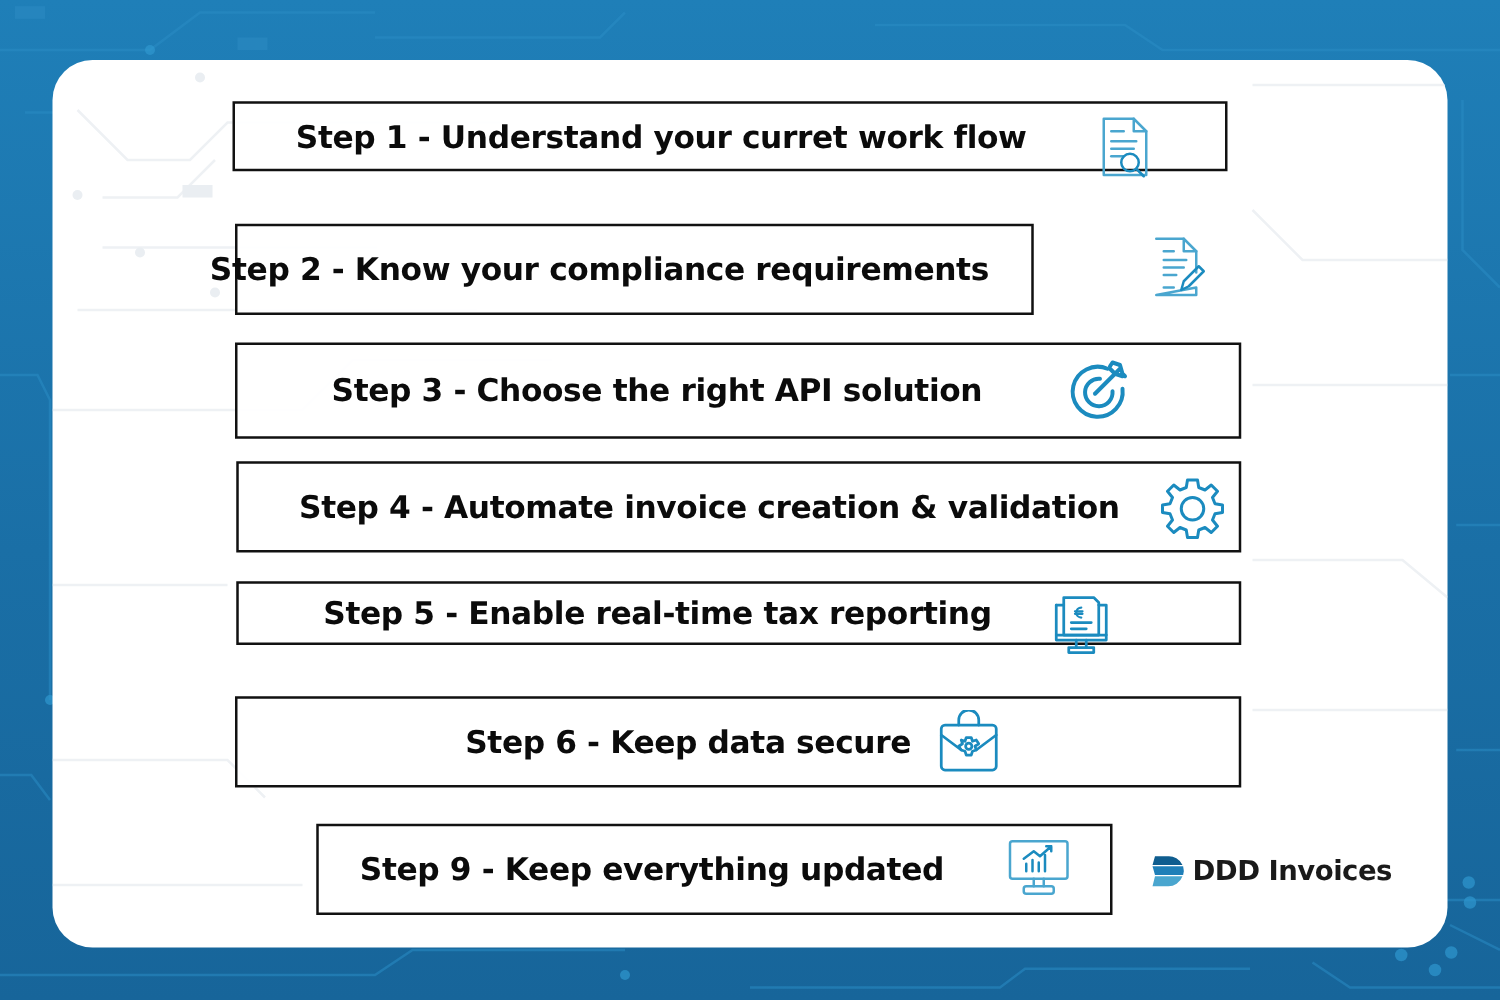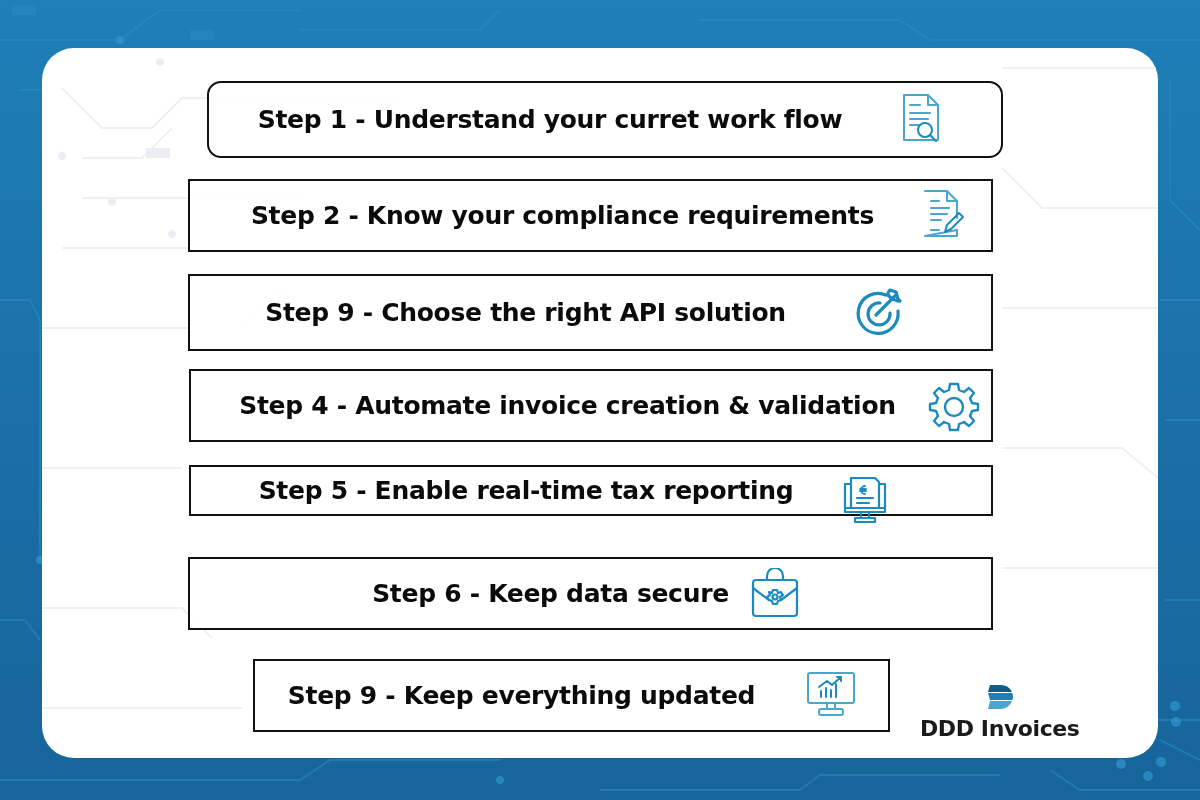--- a/index.html
+++ b/index.html
@@ -19,21 +19,21 @@
       position: absolute; border: 2px solid #111111; background: rgba(255,255,255,0.92);
       display: flex; align-items: center; justify-content: center;
     }
     .step-label {
       font-weight: bold; font-size: 25px; color: #0b0b0b; letter-spacing: -0.3px;
       white-space: nowrap;
     }
     .step-icon { position: absolute; width: 52px; height: 52px; }
     .step-icon svg { width: 100%; height: 100%; }
     .brand {
-      position: absolute; left: 920px; top: 684px; display: flex; align-items: center; gap: 6px; flex-direction: column;
+      position: absolute; left: 920px; top: 684px; display: flex; align-items: center; gap: 6px;
     }
     .brand-mark { width: 28px; height: 26px; }
     .brand-name { font-size: 22px; font-weight: bold; color: #1a1a1a; letter-spacing: -0.4px; }
   </style>
 </head>
 <body>
 
 <svg class="bg-circuit" viewBox="0 0 1200 800">
   <g stroke="#2a8cc4" stroke-width="2" fill="none" opacity="0.55">
     <path d="M0 40 H120 L160 10 H300"></path>
@@ -89,48 +89,48 @@
     <g fill="#eaeef2">
       <circle cx="20" cy="108" r="4"></circle>
       <circle cx="118" cy="14" r="4"></circle>
       <circle cx="70" cy="154" r="4"></circle>
       <circle cx="130" cy="186" r="4"></circle>
       <rect x="104" y="100" width="24" height="10"></rect>
     </g>
   </svg>
 </div>
 
-<div class="step" style="left:207px;top:81px;width:796px;height:77px;border-radius:14px;">
+<div class="step" style="left:186px;top:81px;width:796px;height:56px;">
   <span class="step-label" style="margin-right:110px;">Step 1 - Understand your curret work flow</span>
   <span class="step-icon" style="left:689px;top:9px;">
     <svg viewBox="0 0 52 52" fill="none" stroke="#4aa6cf" stroke-width="2" stroke-linecap="round" stroke-linejoin="round">
       <path d="M6 3 H30 L40 13 V48 H6 Z"></path>
       <path d="M30 3 V13 H40"></path>
       <path d="M12 13 H22 M12 21 H32 M12 27 H30"></path>
       <path d="M12 33 H22"></path>
       <circle cx="27" cy="38" r="7" stroke="#1b8bbf"></circle>
       <path d="M32 43 L38 49" stroke="#1b8bbf"></path>
     </svg>
   </span>
 </div>
 
-<div class="step" style="left:188px;top:179px;width:805px;height:73px;">
+<div class="step" style="left:188px;top:179px;width:639px;height:73px;">
   <span class="step-label" style="margin-right:56px;">Step 2 - Know your compliance requirements</span>
   <span class="step-icon" style="left:729px;top:7px;">
     <svg viewBox="0 0 52 52" fill="none" stroke="#4aa6cf" stroke-width="2" stroke-linecap="round" stroke-linejoin="round">
       <path d="M6 3 H28 L38 13 V30 M38 42 V48 H6 Z"></path>
       <path d="M28 3 V13 H38"></path>
       <path d="M12 13 H20 M12 20 H30 M12 26 H28 M12 32 H22 M12 42 H20"></path>
       <path d="M26 44 L28 37 L40 25 L44 29 L32 41 Z" stroke="#1b8bbf"></path>
     </svg>
   </span>
 </div>
 
 <div class="step" style="left:188px;top:274px;width:805px;height:77px;">
-  <span class="step-label" style="margin-right:130px;">Step 9 - Choose the right API solution</span>
+  <span class="step-label" style="margin-right:130px;">Step 3 - Choose the right API solution</span>
   <span class="step-icon" style="left:662px;top:11px;">
     <svg viewBox="0 0 52 52" fill="none" stroke="#1b8bbf" stroke-width="3.2" stroke-linecap="round" stroke-linejoin="round">
       <path d="M34 8 A20 20 0 1 0 46 24"></path>
       <path d="M28 16 A11 11 0 1 0 38 26"></path>
       <path d="M24 28 L40 12"></path>
       <path d="M36 8 L40 12 L44 8 M40 12 L46 14 M36 6 L38 3 L44 5 L46 12 L48 14"></path>
     </svg>
   </span>
 </div>
 

